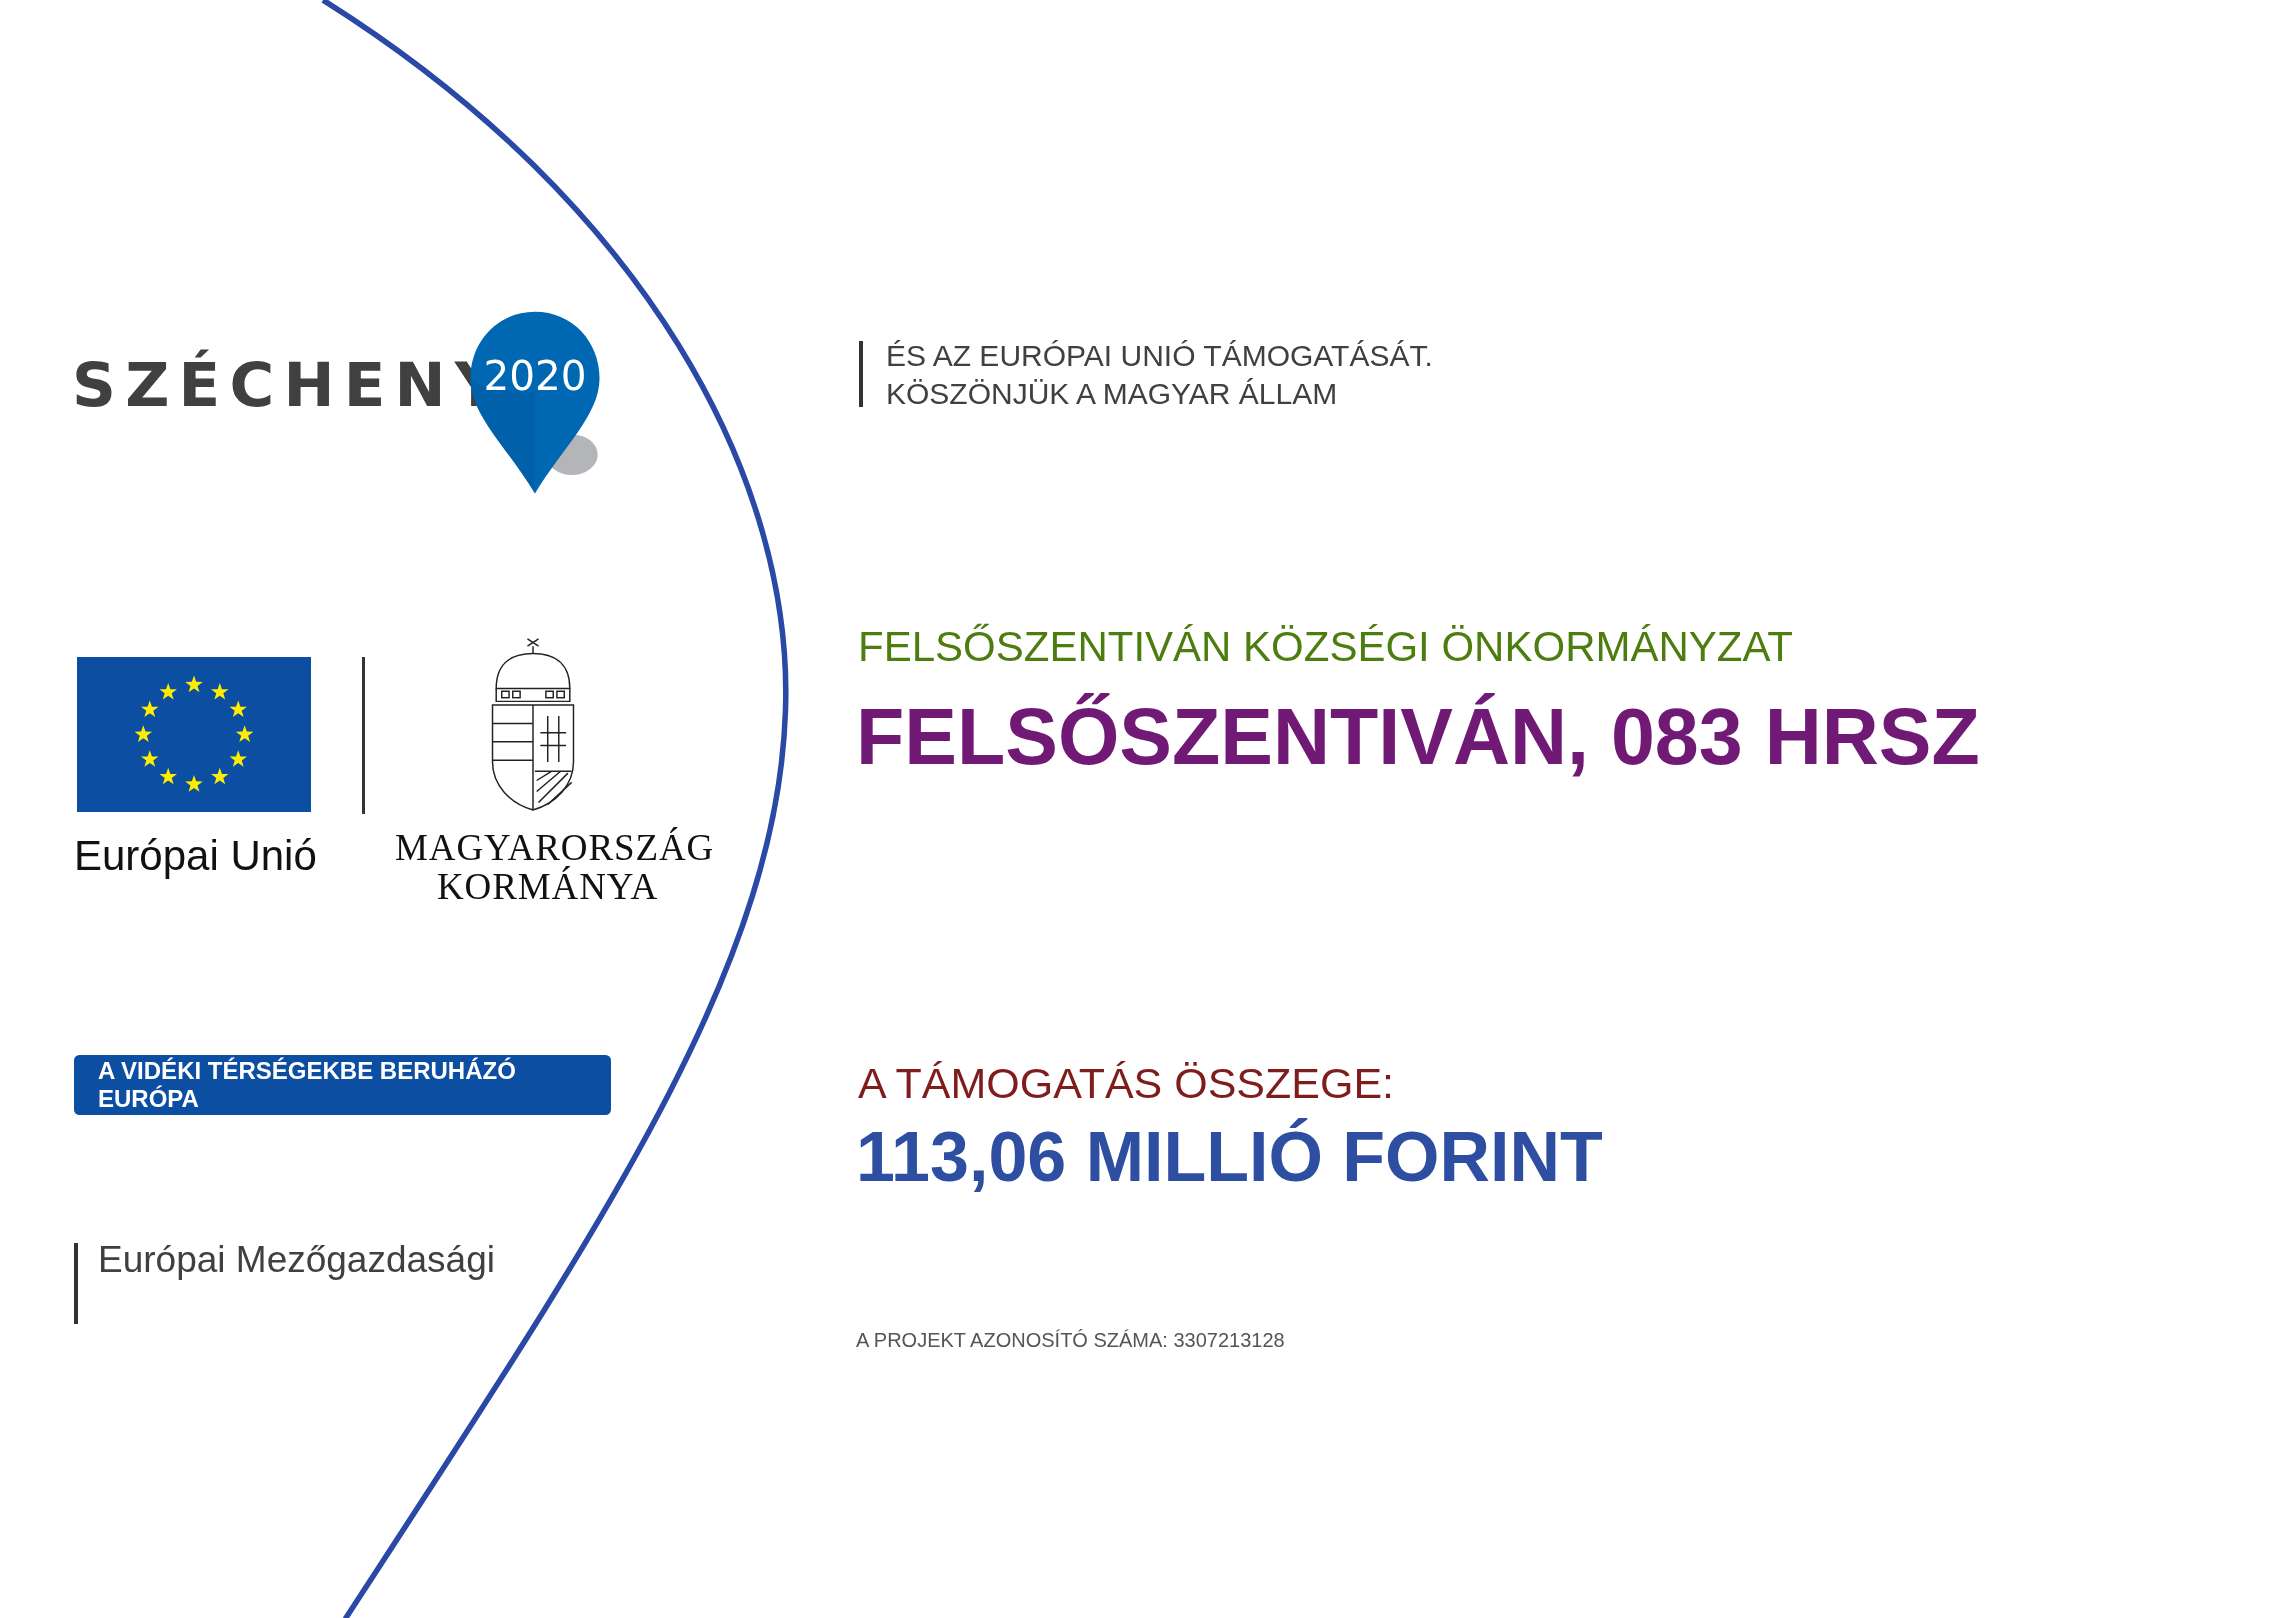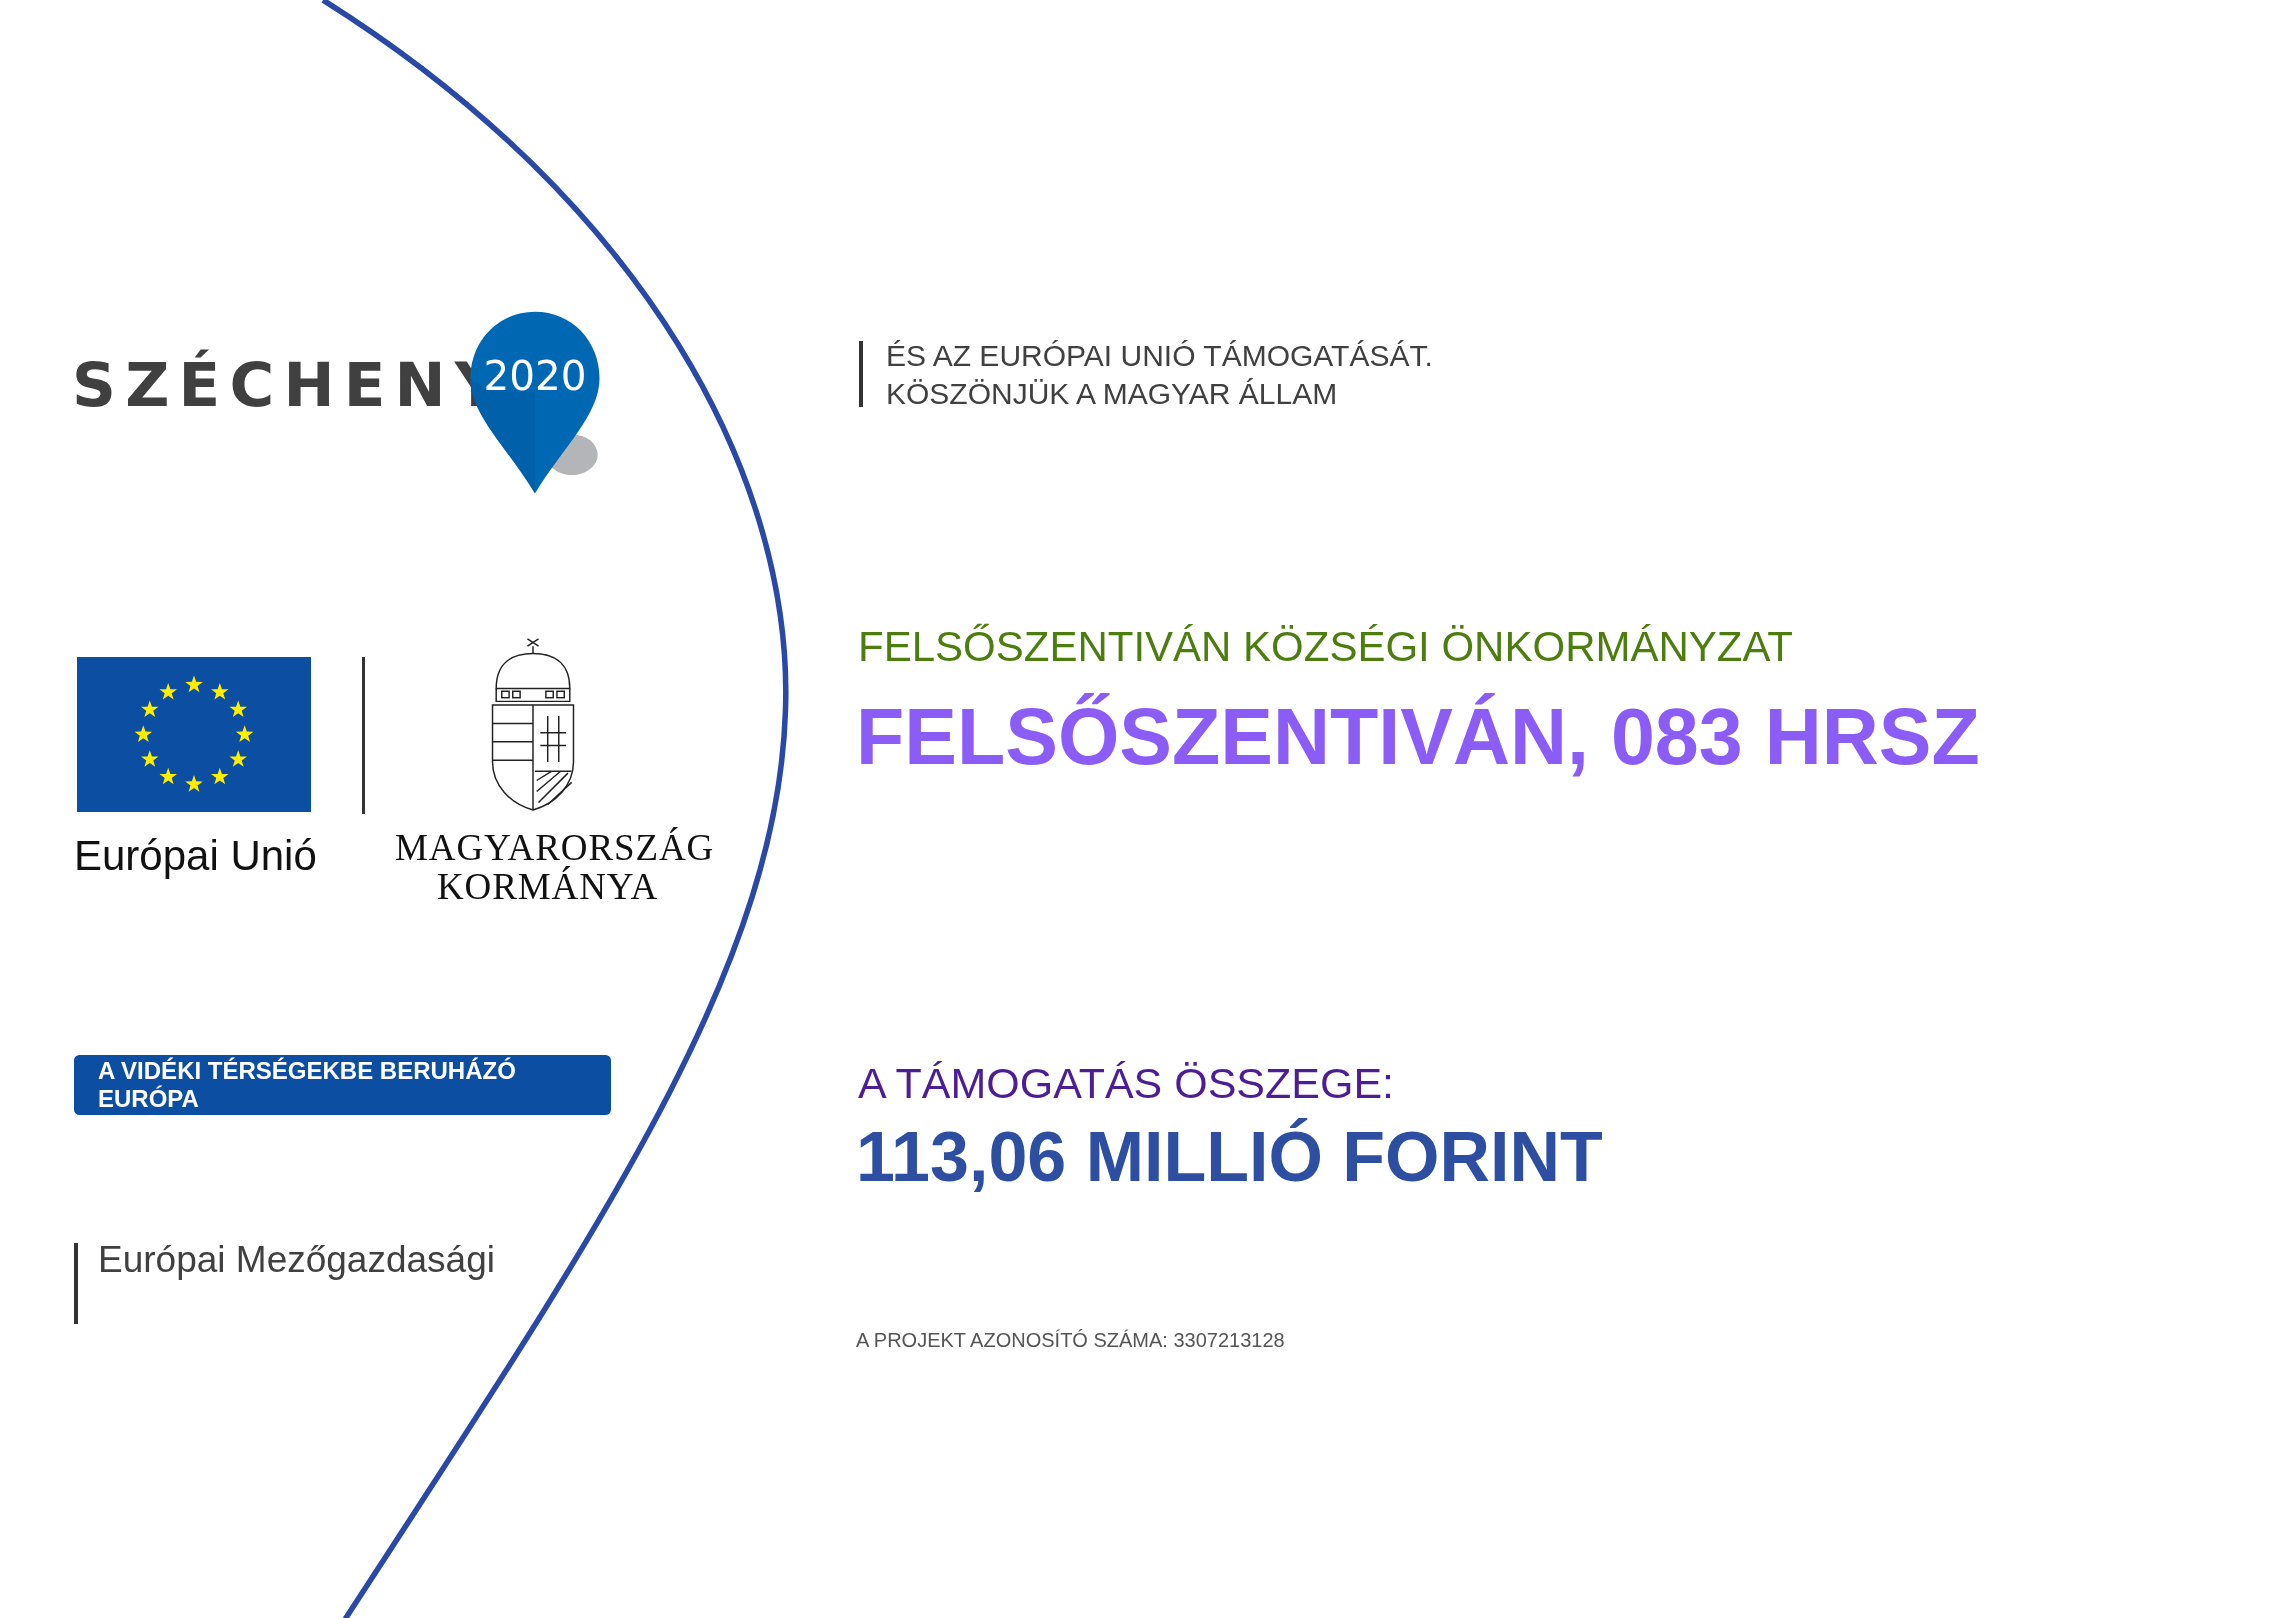--- a/index.html
+++ b/index.html
@@ -14,22 +14,22 @@
   .coat{left:487px;top:633px;width:92px;height:180px;}
   .mk{font-family:"Liberation Serif",serif;color:#111;font-size:37px;letter-spacing:0.9px;}
   .mk1{left:395px;top:826px;}
   .mk2{left:437px;top:865px;}
   .banner{left:74px;top:1055px;width:513px;height:60px;background:#0b4ea2;border-radius:5.5px;color:#fff;font-weight:bold;font-size:24px;display:flex;align-items:center;justify-content:center;letter-spacing:0px;padding-left:24px;}
   .fund-bar{left:74px;top:1243px;width:3.7px;height:81px;background:#333;}
   .fund{left:98px;top:1237px;font-size:37px;line-height:46px;color:#404040;}
   .thanks-bar{left:859px;top:341px;width:3.7px;height:66px;background:#333;}
   .thanks{left:886px;top:337px;font-size:30px;line-height:38px;color:#404040;}
   .org{left:858px;top:623px;font-size:42px;color:#4d7c0f;}
-  .title{left:856px;top:692px;font-size:79px;line-height:90px;font-weight:bold;color:#8b5cf6;}
-  .amt-label{left:858px;top:1059px;font-size:43px;color:#4c1d95;}
+  .title{left:856px;top:692px;font-size:79px;line-height:90px;font-weight:bold;color:#701a75;}
+  .amt-label{left:858px;top:1059px;font-size:43px;color:#7f1d1d;}
   .amt{left:856px;top:1117px;font-size:70px;font-weight:bold;color:#2e4fa1;}
   .pid{left:856px;top:1329px;font-size:20px;color:#555;}
 </style>
 </head>
 <body>
 
 <svg id="arc" width="2289" height="1619" viewBox="0 0 2480 1754">
   <path d="M350,0 C700,220 860,520 851,770 C842,1050 650,1330 374,1754" fill="none" stroke="#2a48a6" stroke-width="6"></path>
 </svg>
 

